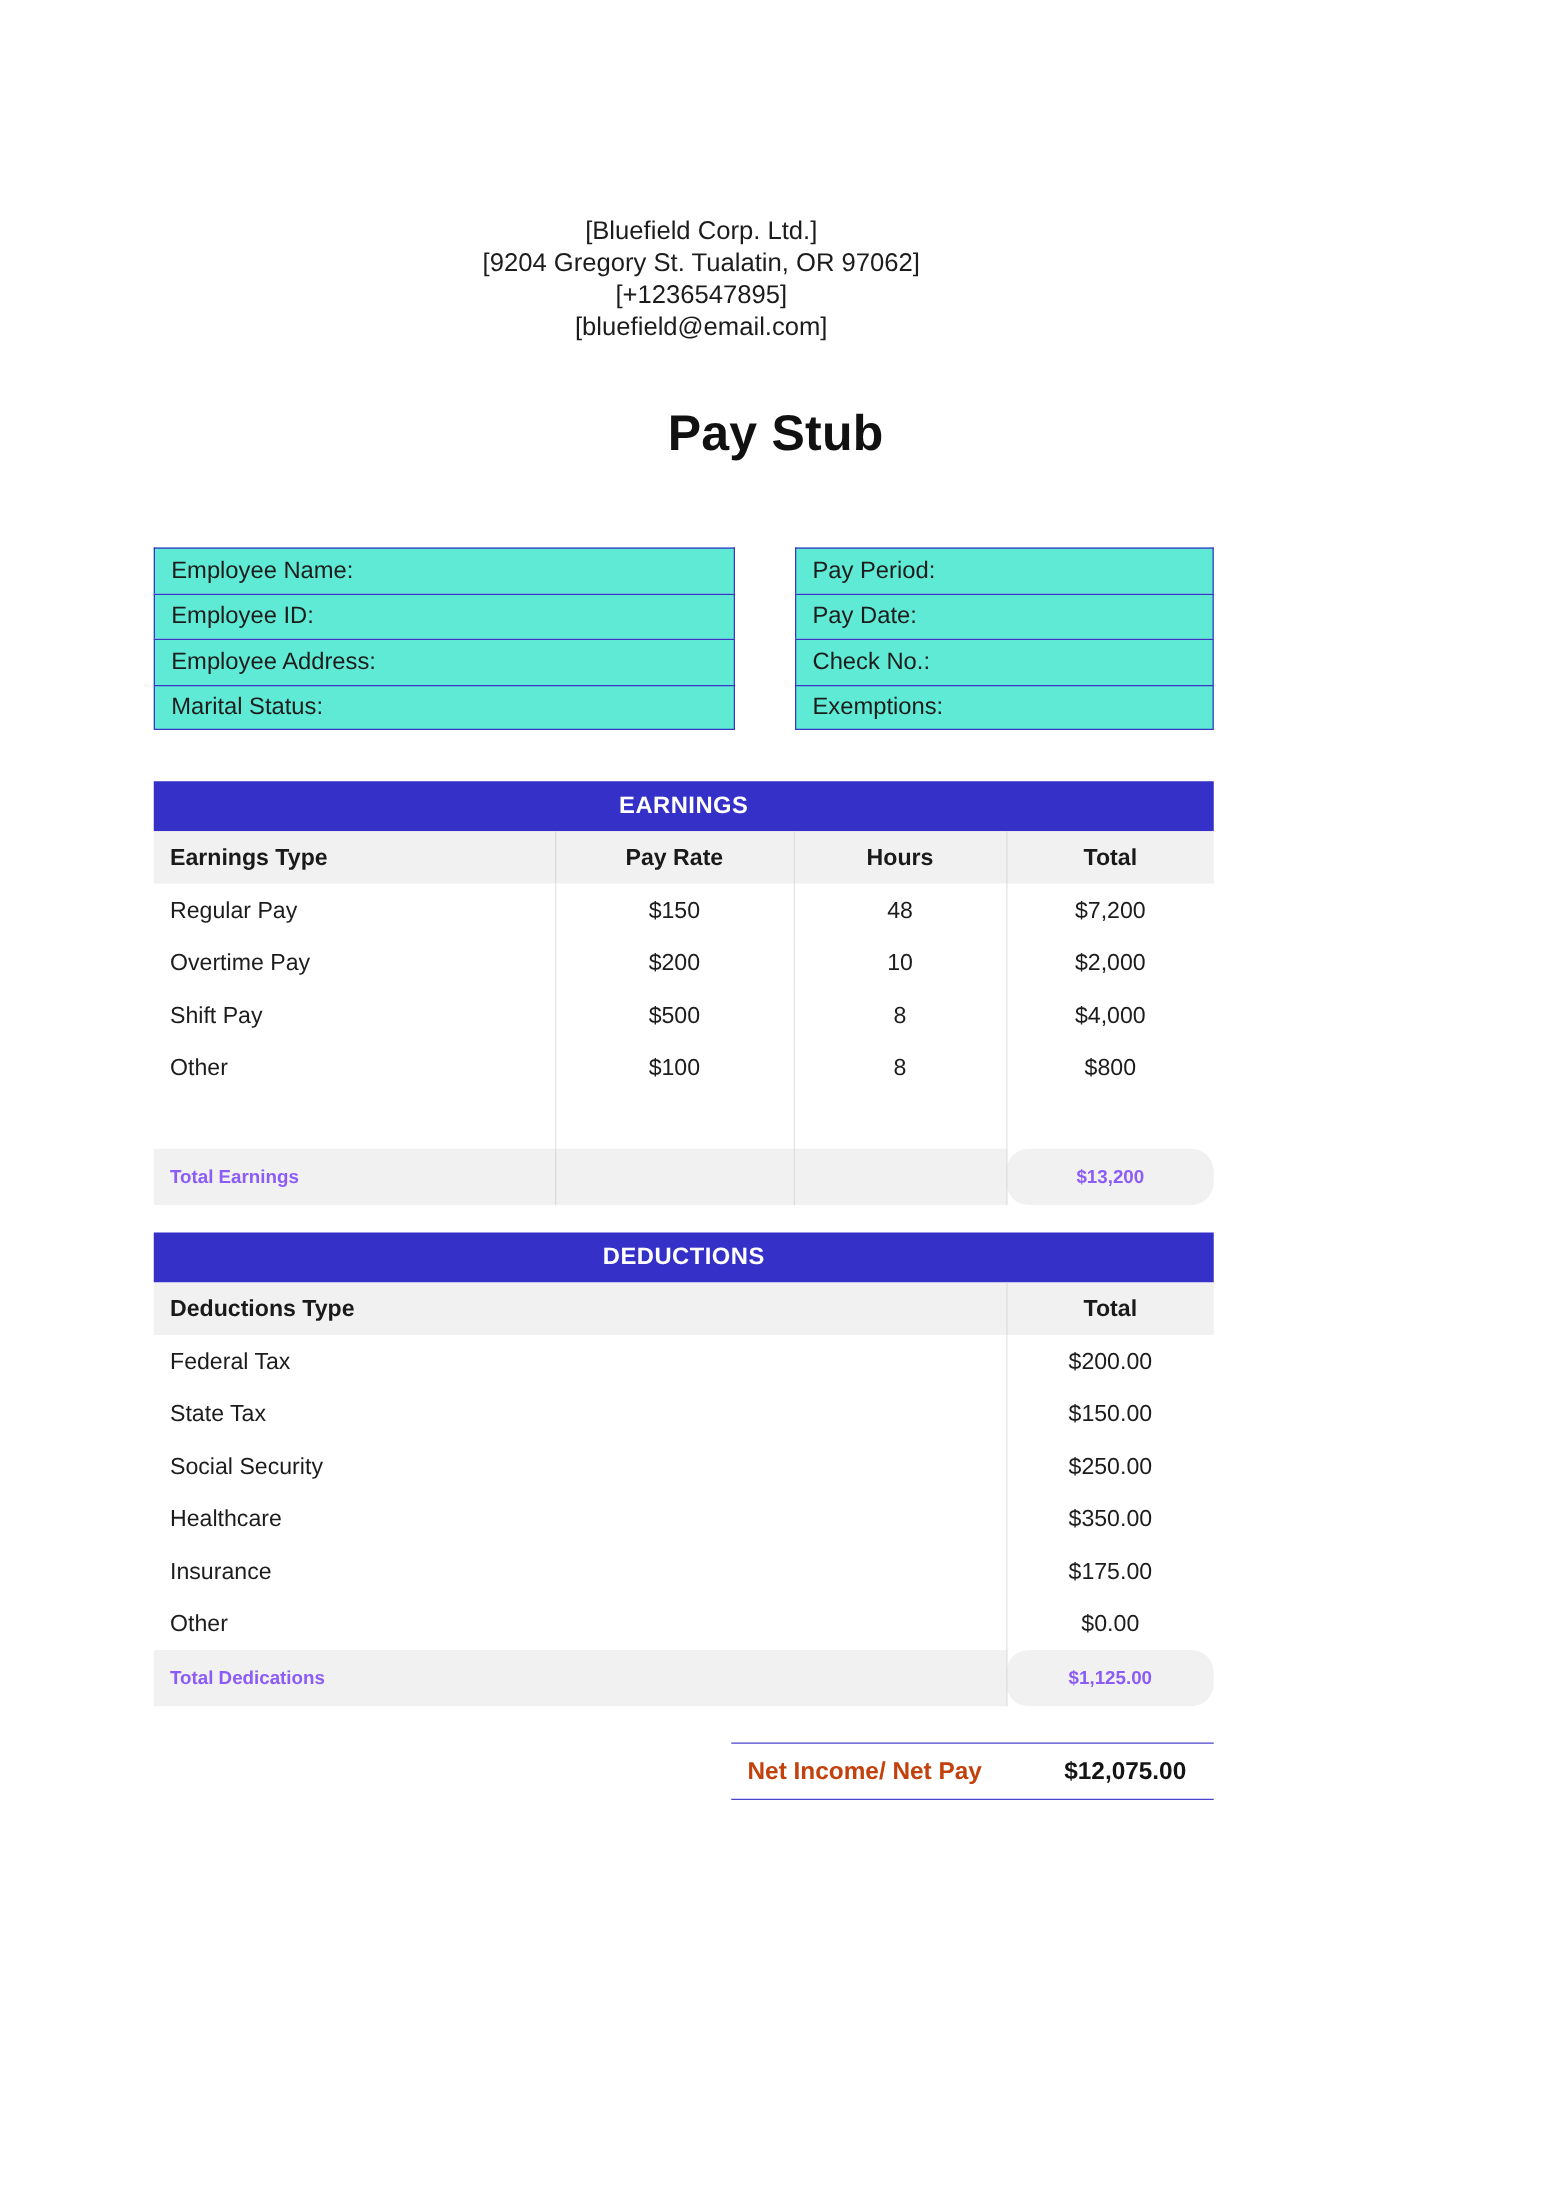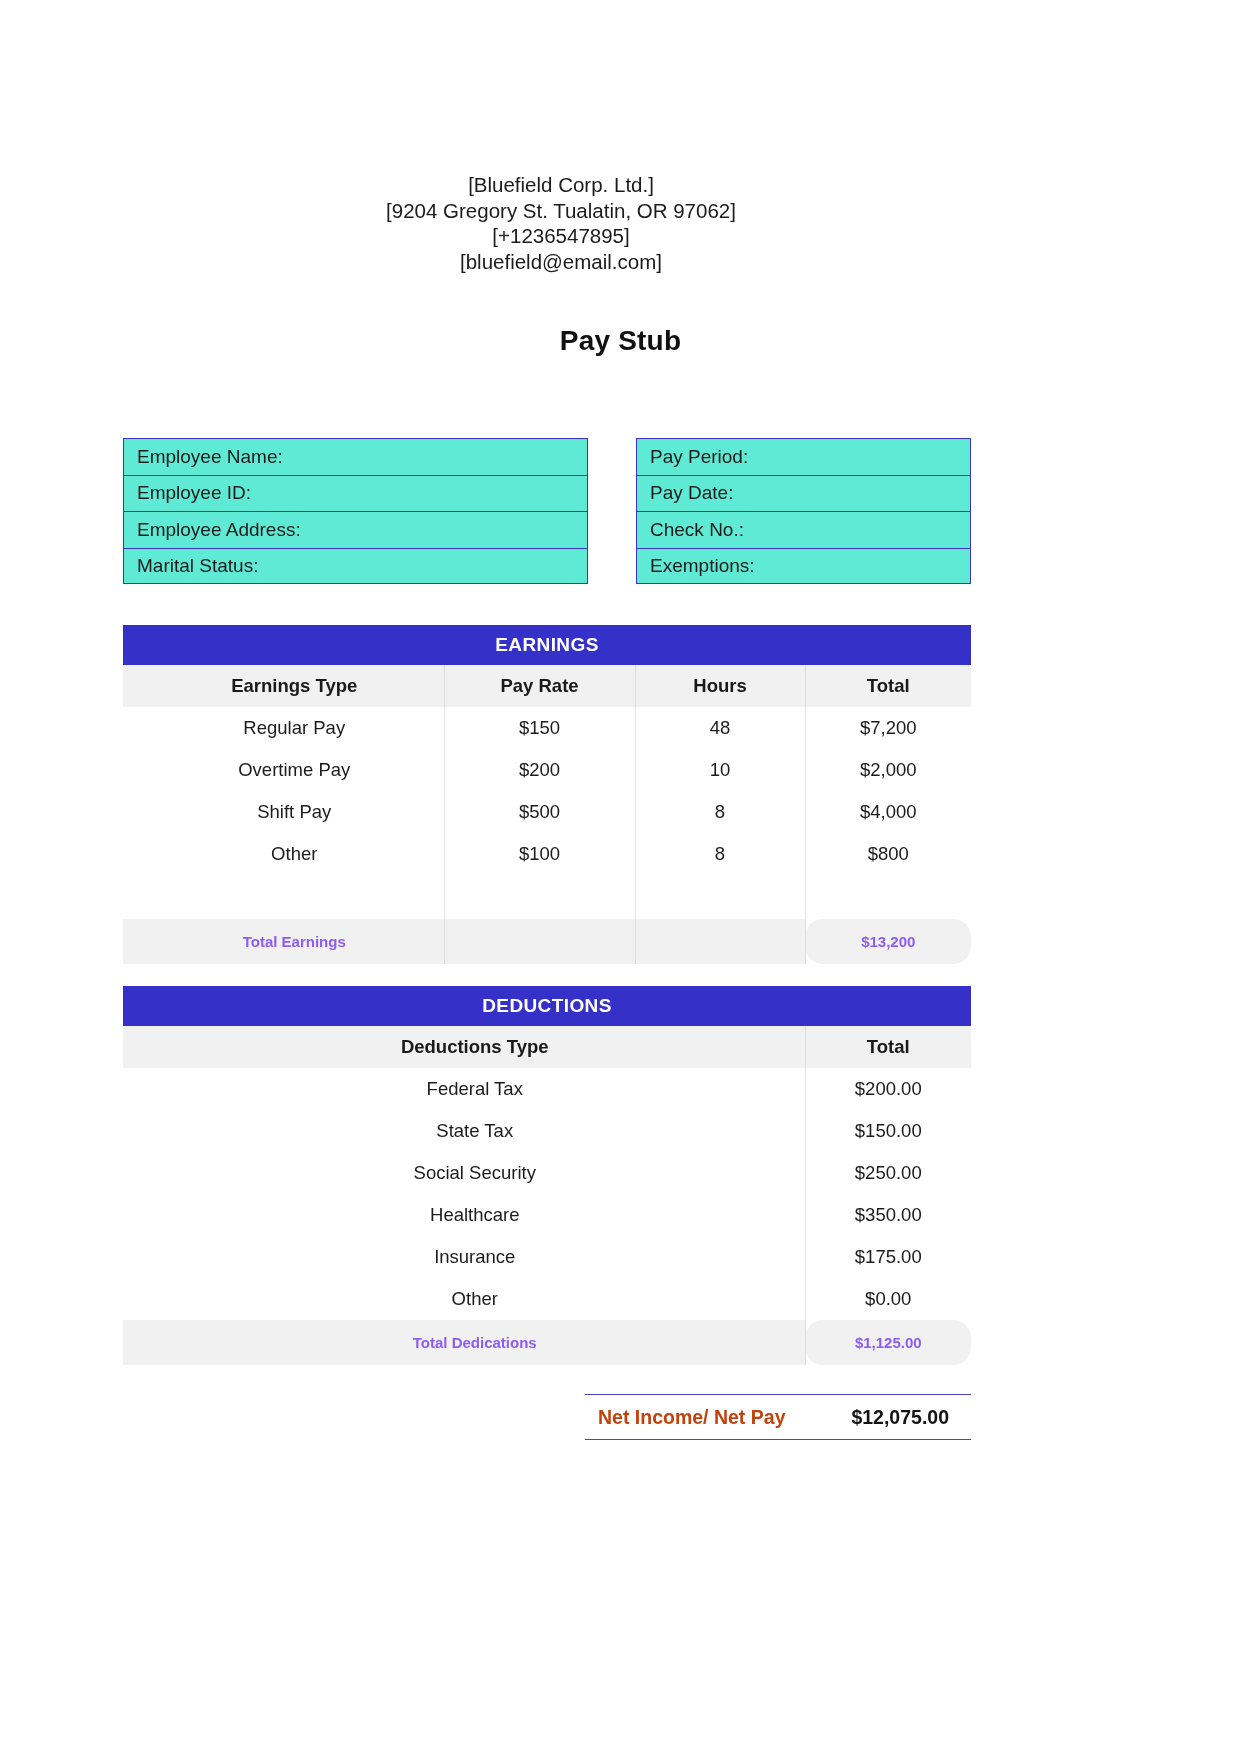--- a/index.html
+++ b/index.html
@@ -37,21 +37,21 @@
     white-space: nowrap;
   }
 
   
   .doc-title {
     position: absolute;
     left: 0;
     top: 325px;
     width: 1241px;
     text-align: center;
-    font-size: 28px;
+    font-size: 40px;
     font-weight: bold;
     color: #111111;
     letter-spacing: 0.2px;
   }
 
   
   .info-left {
     position: absolute;
     left: 123px;
     top: 438px;
@@ -130,21 +130,21 @@
   .spacer-cell:last-child { border-right: none; }
   .total-cell {
     font-size: 15px;
     font-weight: bold;
     color: #8b5cf6;
     height: 43px;
     background: #f1f1f1;
     border-right: 1px solid #dcdcdc;
   }
   .total-cell:last-child { border-right: none; border-radius: 18px; }
-  .al { text-align: center;  padding-left: 23px; }
+  .al { text-align: left;  padding-left: 13px; }
   .ac { text-align: center; }
 
   
   .netpay {
     position: absolute;
     left: 585px;
     top: 1394px;
     width: 386px;
     border-top: 1.5px solid #4a45cf;
     border-bottom: 1.5px solid #4a45cf;

